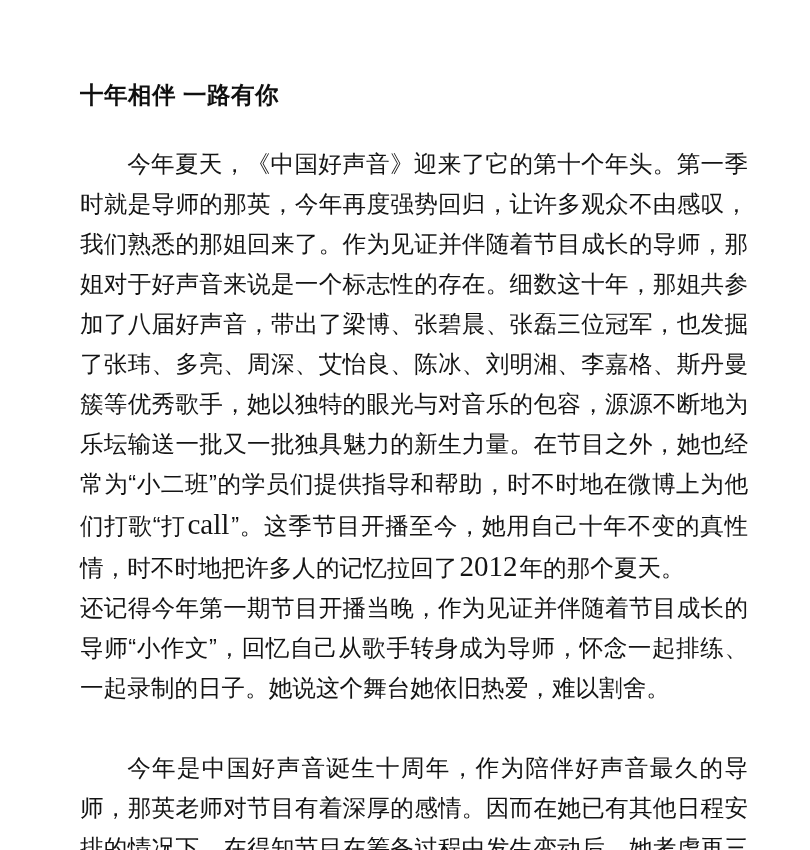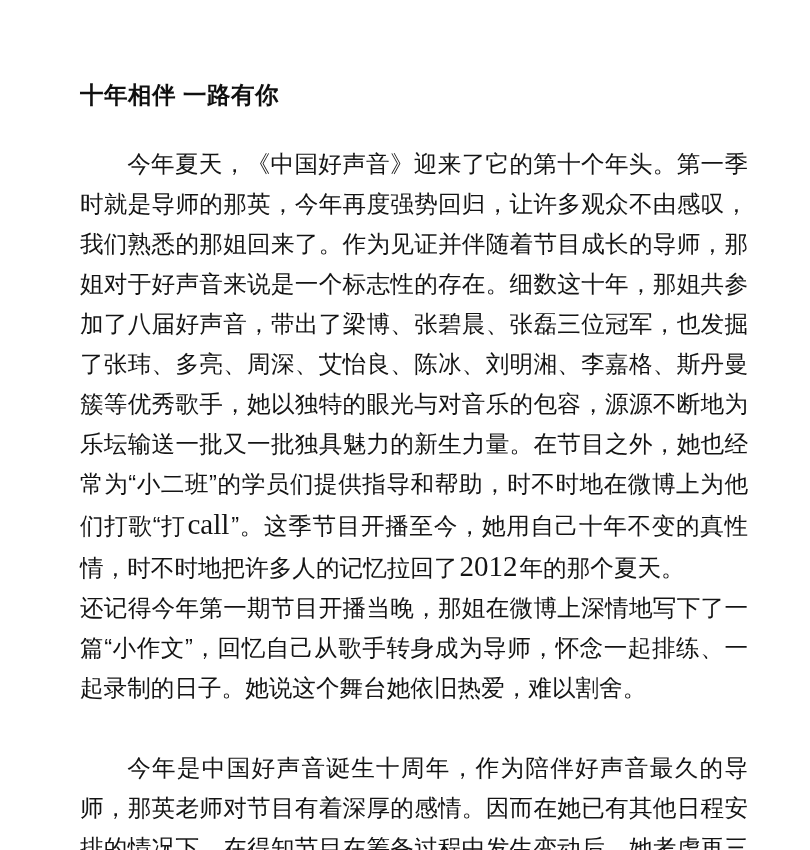--- a/index.html
+++ b/index.html
@@ -90,20 +90,20 @@
 <div id="page">
 
   <div class="doc-body">
 
     <h1 class="doc-title">十年相伴 一路有你</h1>
 
     <div class="para-block">
 
       <p class="para first-para indent"><span>今年夏天，《中国好声音》迎来了它的第十个年头。第一季时就是导师的那英，今年再度强势回归，让许多观众不由感叹，我们熟悉的那姐回来了。作为见证并伴随着节目成长的导师，那姐对于好声音来说是一个标志性的存在。细数这十年，那姐共参加了八届好声音，带出了梁博、张碧晨、张磊三位冠军，也发掘了张玮、多亮、周深、艾怡良、陈冰、刘明湘、李嘉格、斯丹曼簇等优秀歌手，她以独特的眼光与对音乐的包容，源源不断地为乐坛输送一批又一批独具魅力的新生力量。在节目之外，她也经常为“小二班”的学员们提供指导和帮助，时不时地在微博上为他们打歌“打</span><span class="latin">call</span><span>”。这季节目开播至今，她用自己十年不变的真性情，时不时地把许多人的记忆拉回了</span><span class="latin">2012</span><span>年的那个夏天。</span></p>
 
-      <p class="para">还记得今年第一期节目开播当晚，那姐在微博上深情地写下了一篇“小作文”，回忆自己从歌手转身成为导师，怀念一起排练、一起录制的日子。她说这个舞台她依旧热爱，难以割舍。</p>
+      <p class="para">还记得今年第一期节目开播当晚，作为见证并伴随着节目成长的导师“小作文”，回忆自己从歌手转身成为导师，怀念一起排练、一起录制的日子。她说这个舞台她依旧热爱，难以割舍。</p>
 
       <p class="para indent gap-before clip-line">今年是中国好声音诞生十周年，作为陪伴好声音最久的导师，那英老师对节目有着深厚的感情。因而在她已有其他日程安排的情况下，在得知节目在筹备过程中发生变动后，她考虑再三还是</p>
 
     </div>
   </div>
 
 </div>
 
 </body></html>

